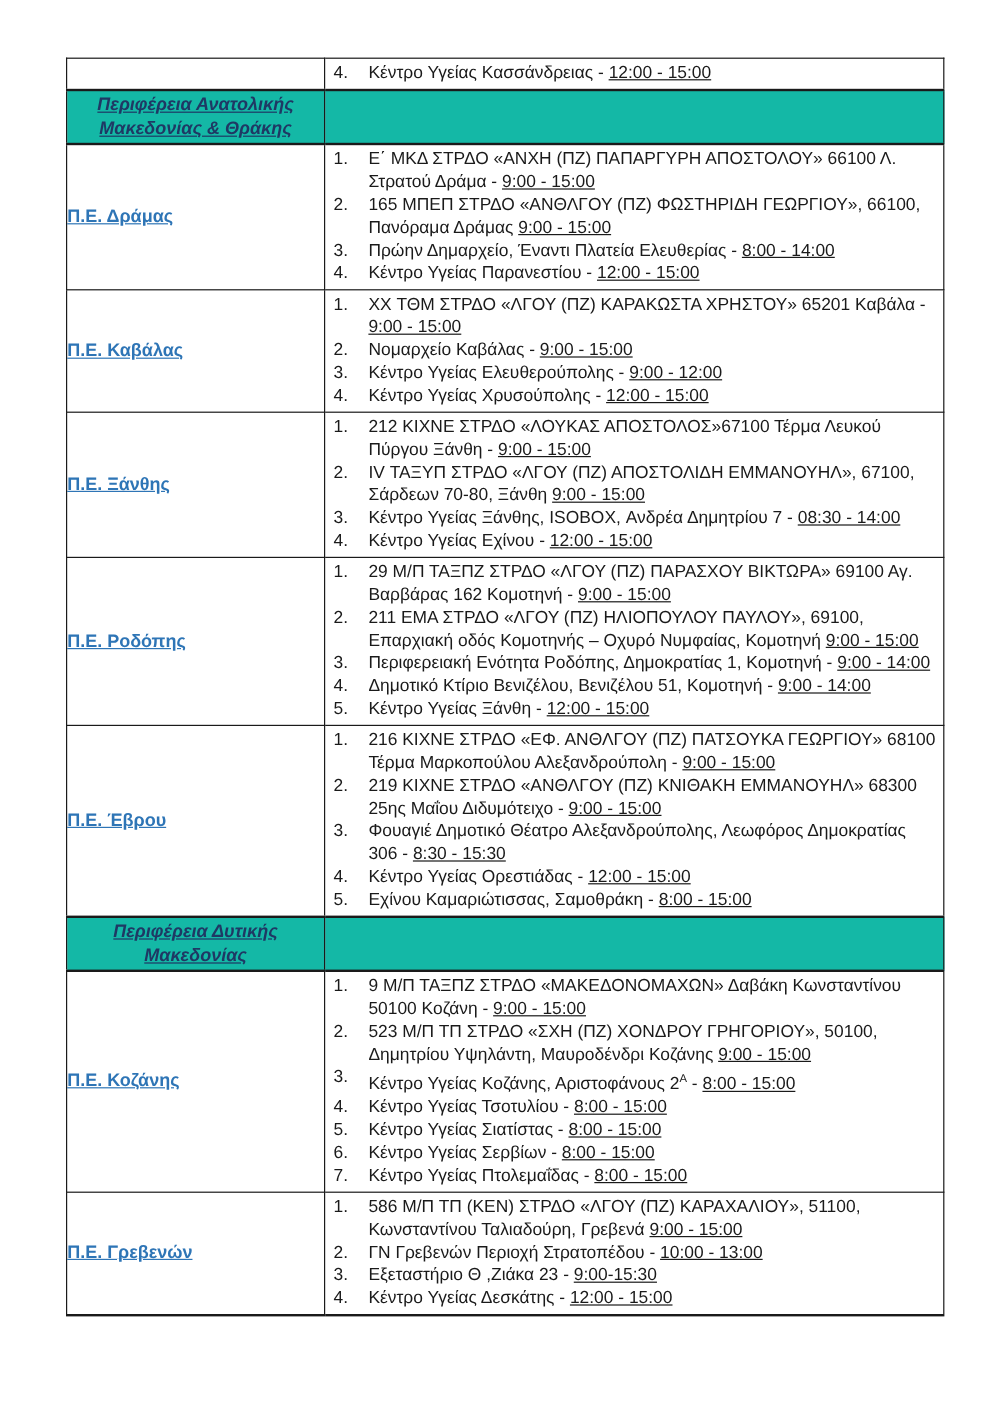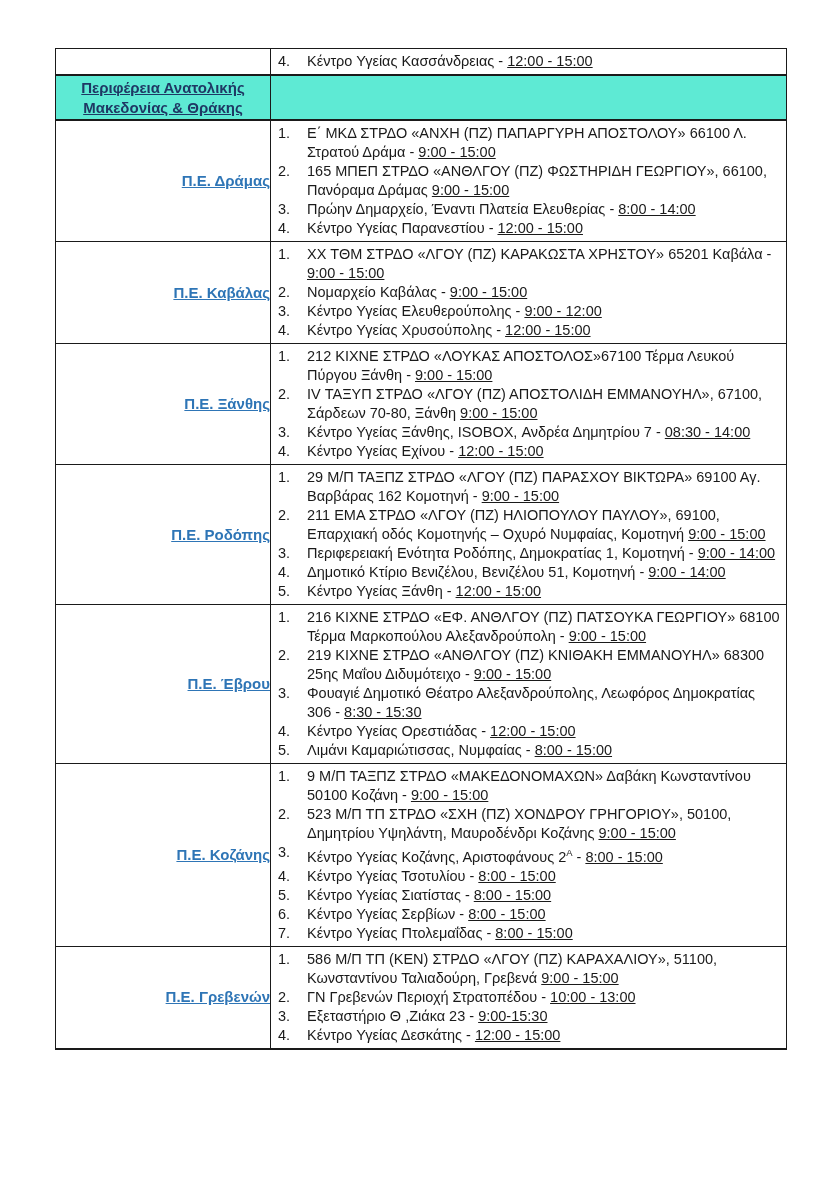--- a/index.html
+++ b/index.html
@@ -27,25 +27,26 @@
   col.col-left  { width: 215px; }
   col.col-right { width: 516px; }
   td {
     border: 1px solid #1a1a1a;
     vertical-align: middle;
     padding: 0;
   }
   tr.region-row td {
     border-top: 2px solid #1a1a1a;
     border-bottom: 2px solid #1a1a1a;
-    background: #5eead4;
+    background: #14b8a6;
+    font-style: italic;
   }
   tr:last-child td { border-bottom: 2px solid #1a1a1a; }
   td.unit-cell {
-    text-align: right;
+    text-align: left;
   }
   .unit-label {
     font-weight: bold;
     font-size: 15px;
     color: #2e75b6;
     text-decoration: underline;
   }
   td.region-cell {
     text-align: center;
     padding: 2px 4px;
@@ -204,23 +205,27 @@
             <div class="item">
               <span class="num">3.</span>
               <span class="txt"><span class="seg-plain">Φουαγιέ Δημοτικό Θέατρο Αλεξανδρούπολης, Λεωφόρος Δημοκρατίας 306 - </span><span class="seg-time">8:30 - 15:30</span></span>
             </div>
             <div class="item">
               <span class="num">4.</span>
               <span class="txt"><span class="seg-plain">Κέντρο Υγείας Ορεστιάδας - </span><span class="seg-time">12:00 - 15:00</span></span>
             </div>
             <div class="item">
               <span class="num">5.</span>
-              <span class="txt"><span class="seg-plain">Λιμάνι Καμαριώτισσας, Νυμφαίας - </span><span class="seg-time">8:00 - 15:00</span></span>
-            </div>
-          </td>
+              <span class="txt"><span class="seg-plain">Εχίνου Καμαριώτισσας, Σαμοθράκη - </span><span class="seg-time">8:00 - 15:00</span></span>
+            </div>
+          </td>
+        </tr>
+        <tr class="region-row">
+          <td class="region-cell"><span class="region-label">Περιφέρεια Δυτικής Μακεδονίας</span></td>
+          <td class="region-cell"></td>
         </tr>
         <tr>
           <td class="unit-cell"><span class="unit-label">Π.Ε. Κοζάνης</span></td>
           <td class="items-cell">
             <div class="item">
               <span class="num">1.</span>
               <span class="txt"><span class="seg-plain">9 Μ/Π ΤΑΞΠΖ ΣΤΡΔΟ «ΜΑΚΕΔΟΝΟΜΑΧΩΝ» Δαβάκη Κωνσταντίνου 50100 Κοζάνη - </span><span class="seg-time">9:00 - 15:00</span></span>
             </div>
             <div class="item">
               <span class="num">2.</span>

